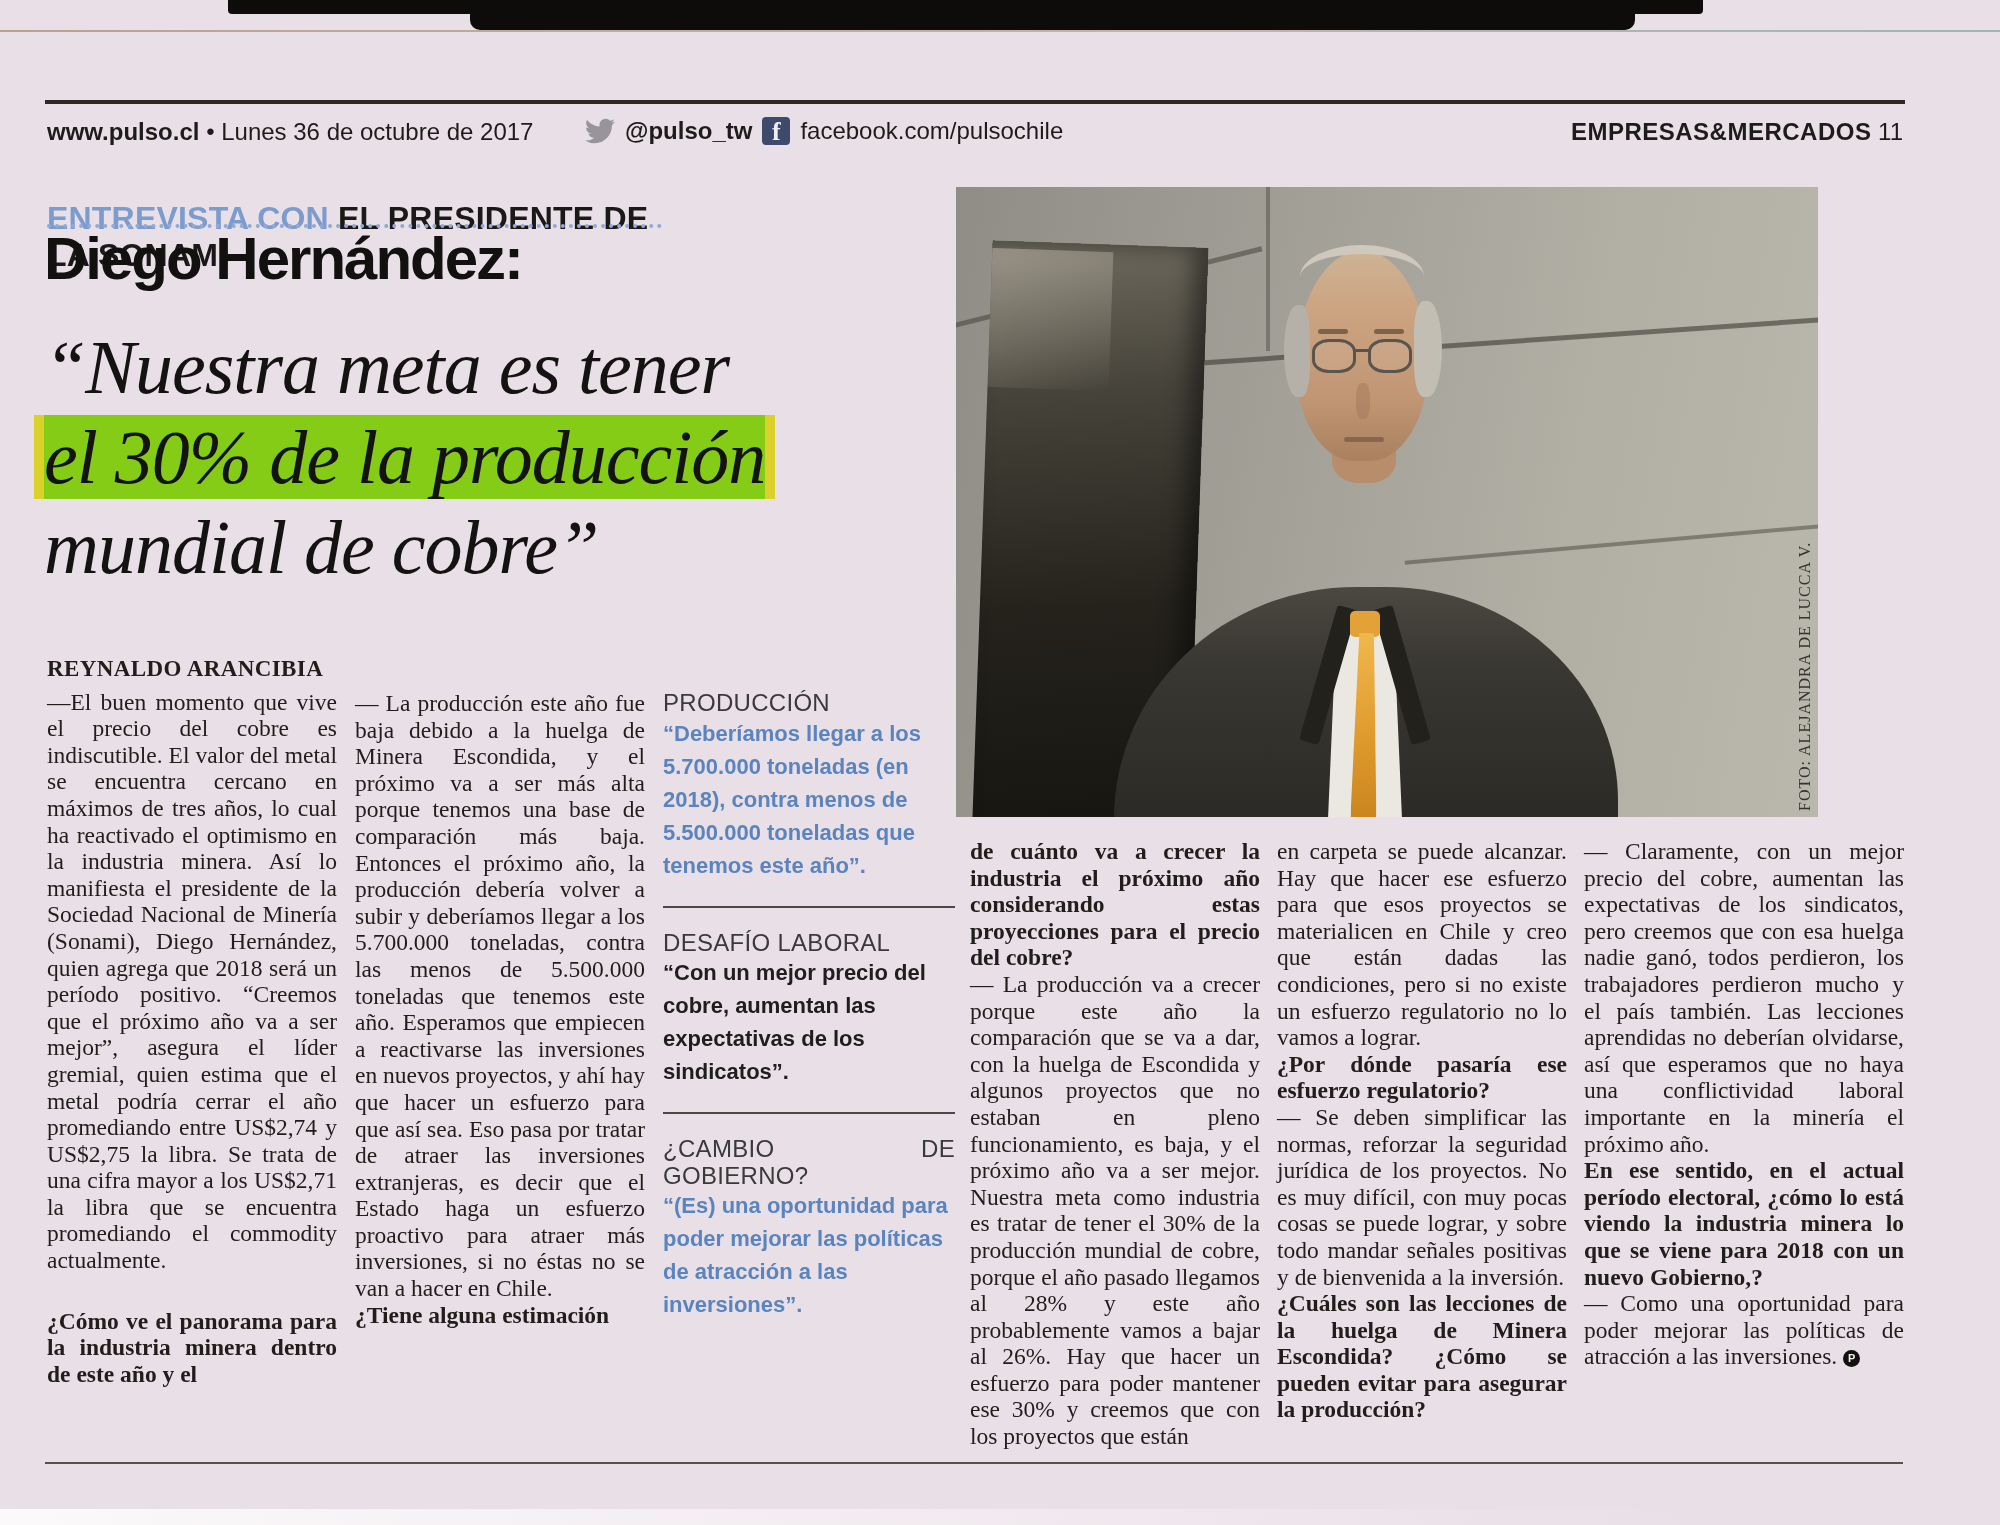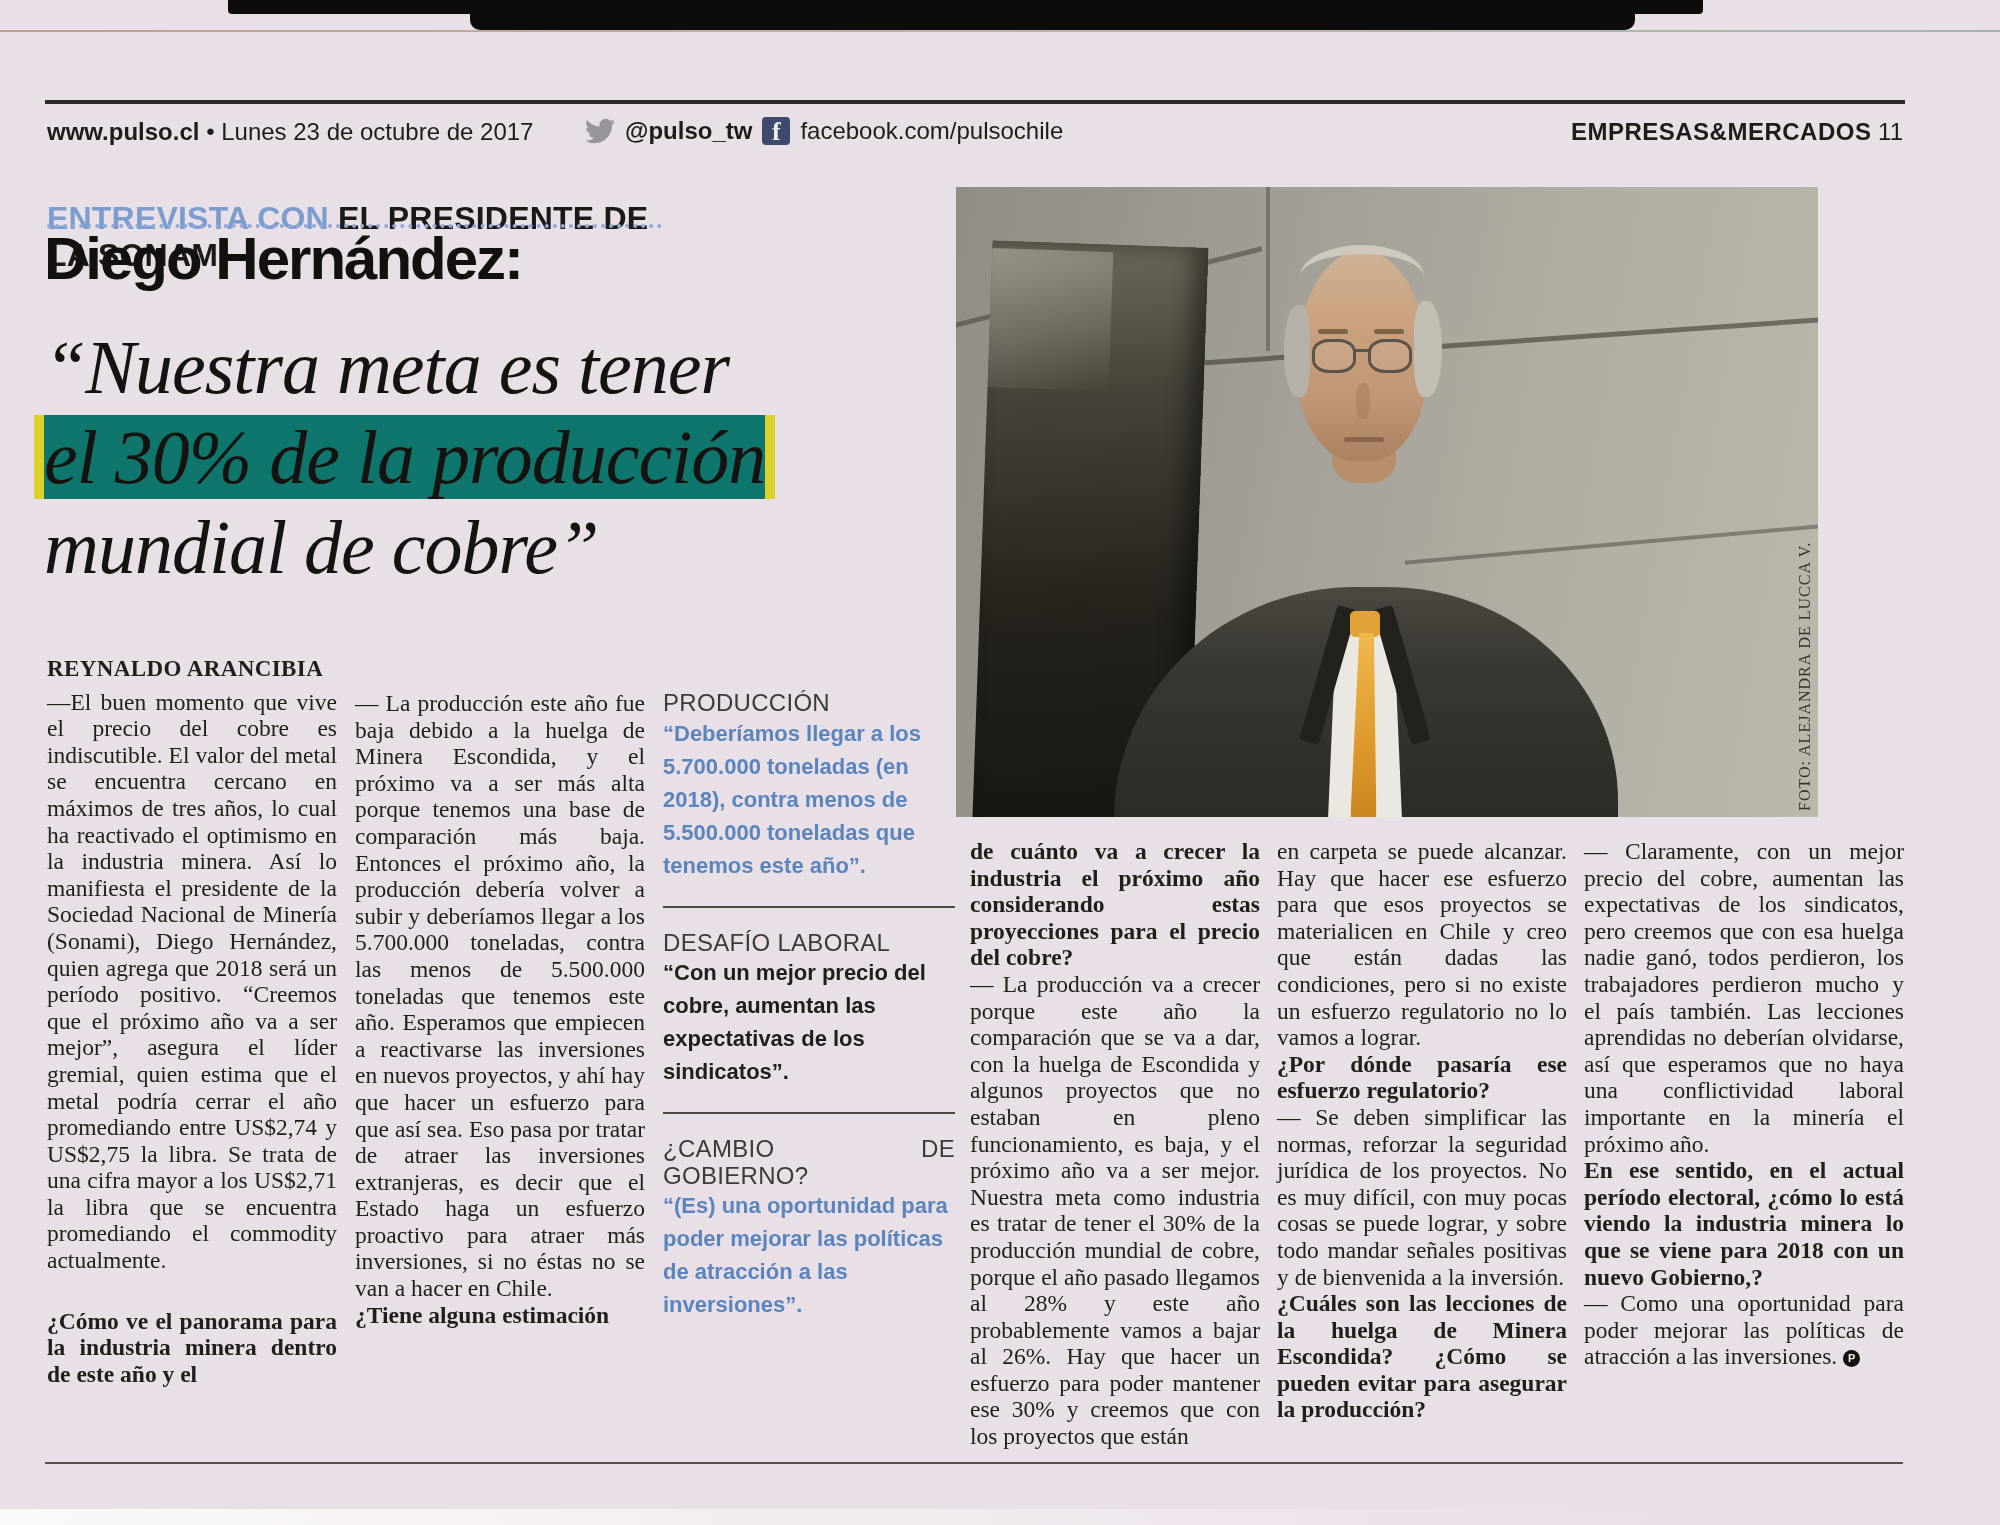--- a/index.html
+++ b/index.html
@@ -29,21 +29,21 @@
   .kicker{position:absolute;left:47px;top:180px;font-family:"Liberation Sans",sans-serif;font-weight:700;font-size:32px;letter-spacing:.2px;width:620px;margin-top:20px;}
   .kicker .blue{color:#7b9ccc;}
   .kicker .black{color:#1b1917;}
   .kicker-underline{position:absolute;left:47px;top:224px;width:615px;border-bottom:4px dotted #8fa9d8;}
 
   
   .headline-name{position:absolute;left:44px;top:224px;margin:0;font-family:"Liberation Sans",sans-serif;
      font-weight:700;font-size:60px;letter-spacing:-2px;color:#131110;}
   .headline-quote{position:absolute;left:44px;top:322px;font-size:76px;line-height:90px;color:#151311;letter-spacing:-1px;}
   .hl-line{white-space:nowrap;font-style:italic;}
-  .hl-highlight{background:#0f766e;box-shadow:-10px 0 0 #dcd12b,10px 0 0 #dcd12b;margin-top:8px;}
+  .hl-highlight{background:#84cc16;box-shadow:-10px 0 0 #dcd12b,10px 0 0 #dcd12b;margin-top:8px;}
 
   
   .photo{position:absolute;left:956px;top:187px;width:862px;height:630px;margin:0;overflow:hidden;
      background:linear-gradient(100deg,#8f8d85 0%,#a3a098 38%,#b1aea4 68%,#bab7ac 100%);}
   .photo *{position:absolute;}
   .wall-line1{top:24%;left:28%;width:76%;height:5px;background:rgba(60,58,50,.6);transform:rotate(-4deg);}
   .wall-line2{top:16%;left:-4%;width:40%;height:5px;background:rgba(60,58,50,.5);transform:rotate(-14deg);}
   .wall-line3{top:56%;left:52%;width:55%;height:4px;background:rgba(60,58,50,.45);transform:rotate(-5deg);}
   .wall-vline{left:36%;top:0;width:4px;height:26%;background:rgba(60,58,50,.4);}
   .door{left:3%;top:9%;width:25%;height:96%;transform:rotate(2deg);
@@ -111,21 +111,21 @@
 <div class="sheet">
 
   <div class="scan-band"></div>
   <div class="scan-band2"></div>
   <div class="scan-line"></div>
   <div class="scan-bottom"></div>
 
   <div class="top-rule"></div>
   <div class="masthead">
     <div class="mh-left">
-      <b>www.pulso.cl</b><span> • Lunes 23 de octubre de 2017</span>
+      <b>www.pulso.cl</b><span> • Lunes 36 de octubre de 2017</span>
     </div>
     <div class="mh-center">
       <svg class="tw-icon" viewBox="0 0 24 24">
           <path fill="#98949c" d="M23.95 4.57a10 10 0 0 1-2.82.77 4.96 4.96 0 0 0 2.16-2.72c-.95.56-2.01.97-3.13 1.19a4.92 4.92 0 0 0-8.39 4.49A13.94 13.94 0 0 1 1.64 3.16a4.92 4.92 0 0 0 1.52 6.57 4.9 4.9 0 0 1-2.23-.61v.06a4.93 4.93 0 0 0 3.95 4.83 4.96 4.96 0 0 1-2.22.08 4.93 4.93 0 0 0 4.6 3.42A9.87 9.87 0 0 1 0 19.54a13.94 13.94 0 0 0 7.55 2.21c9.06 0 14.01-7.5 14.01-14.01 0-.21 0-.42-.02-.63A10 10 0 0 0 24 4.59z"></path>
         </svg>
       <span class="mh-handle">@pulso_tw</span>
       <span class="fb-icon">f</span>
       <span>facebook.com/pulsochile</span>
     </div>
     <div class="mh-right">

